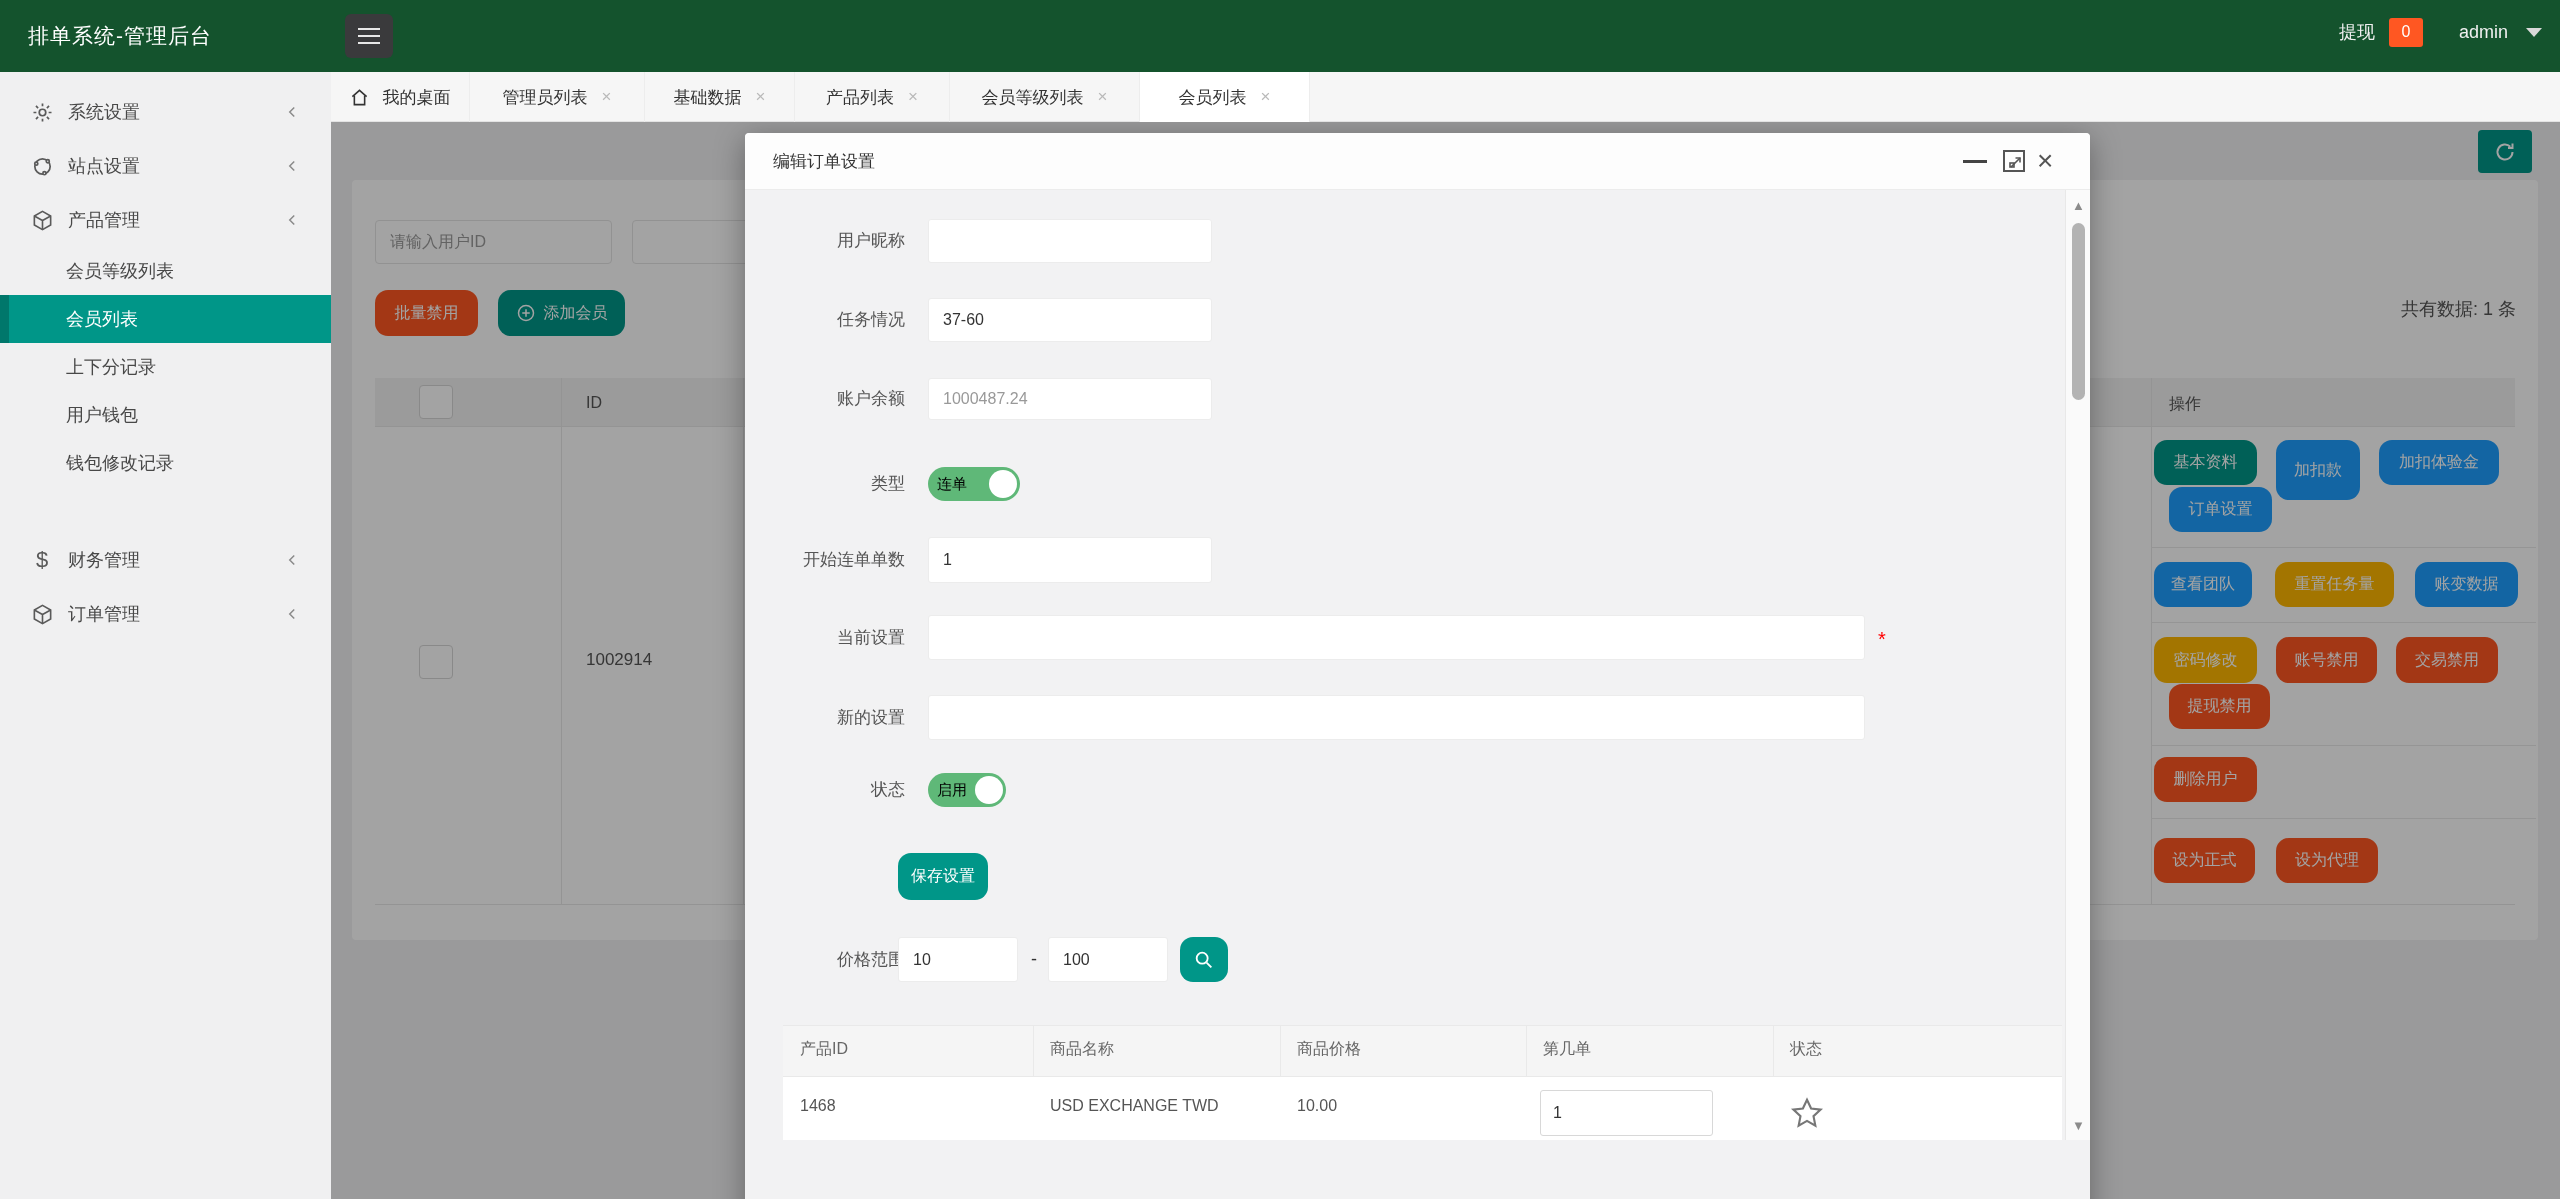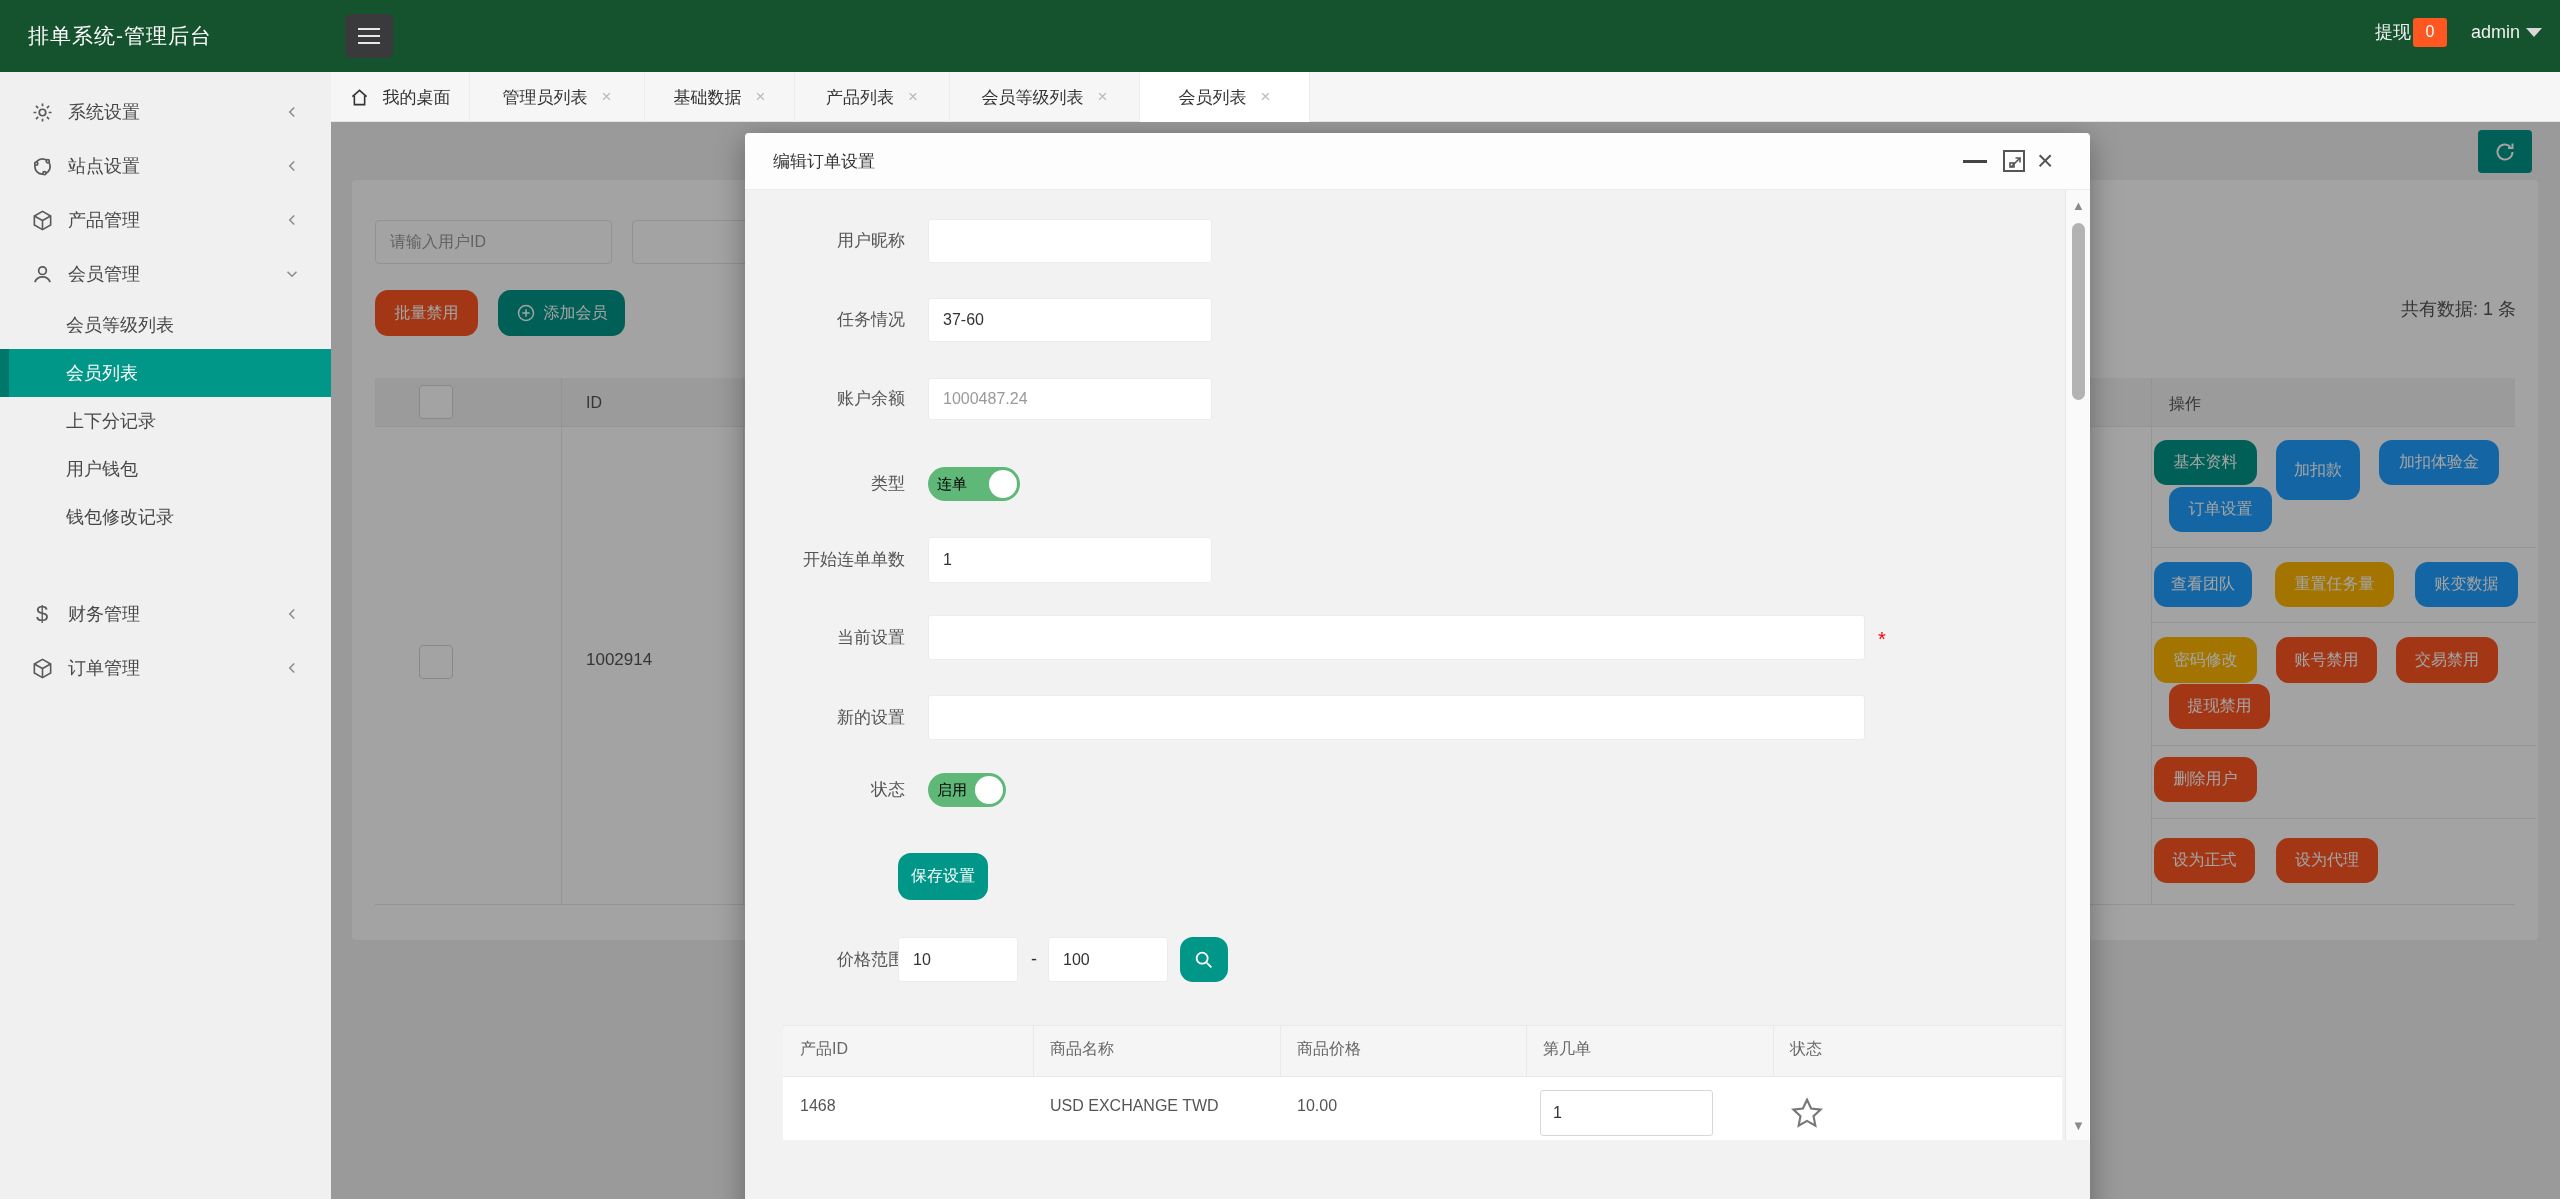--- a/index.html
+++ b/index.html
@@ -6,21 +6,21 @@
   html,body { width:2560px; height:1199px; }
   body { font-family:"Liberation Sans","DejaVu Sans",sans-serif; background:#e8e8e8; }
   #root { position:relative; width:2560px; height:1199px; overflow:hidden; background:#f1f1f2; }
 
   
   .header { position:absolute; left:0; top:0; width:2560px; height:72px; background:#14532d; z-index:20; }
   .logo { position:absolute; left:28px; top:0; line-height:72px; color:#ffffff; font-size:21px; letter-spacing:1px; }
   .hamburger { position:absolute; left:345px; top:14px; width:48px; height:44px; background:#3a3a3c; border-radius:6px;
                display:flex; flex-direction:column; justify-content:center; align-items:center; gap:5px; cursor:pointer; }
   .hamburger i { display:block; width:22px; height:2px; background:#e8e8e8; }
-  .hdr-right { position:absolute; right:18px; top:0; height:64px; display:flex; align-items:center; gap:2px; }
+  .hdr-right { position:absolute; right:18px; top:0; height:64px; display:flex; align-items:center; gap:14px; }
   .withdraw-label { color:#f0f0f0; font-size:18px; }
   .badge { min-width:34px; height:29px; background:#ff5722; color:#fff; font-size:16px; border-radius:3px;
            display:inline-flex; align-items:center; justify-content:center; padding:0 8px; }
   .admin { color:#f0f0f0; font-size:18px; margin-left:22px; }
   .caret { width:0; height:0; border-left:8px solid transparent; border-right:8px solid transparent; border-top:9px solid #d8d8d8; margin-left:4px; }
 
   
   .tabbar { position:absolute; left:331px; top:72px; width:2229px; height:50px; background:#f6f6f6; display:flex; z-index:15; border-bottom:1px solid #e3e3e3; }
   .tab { height:50px; display:flex; align-items:center; justify-content:center; gap:14px; font-size:17px; color:#333; border-right:1px solid #ededed; cursor:pointer; }
   .tab .x { color:#b9b9b9; font-size:17px; }
@@ -175,32 +175,20 @@
         <svg width="23" height="23" viewBox="0 0 24 24" fill="none" stroke="#5a5a5a" stroke-width="1.7">
             <path d="M12 2.5l8.5 4.8v9.4L12 21.5l-8.5-4.8V7.3z"></path>
             <path d="M12 12l8.5-4.7M12 12L3.5 7.3M12 12v9.5"></path>
           </svg>
       </span>
       <span class="lbl">产品管理</span>
       <svg class="chev" viewBox="0 0 24 24" fill="none" stroke="#8a8a8a" stroke-width="2">
           <polyline points="15 6 9 12 15 18"></polyline>
         </svg>
     </div>
-    <div class="side-item">
-      <span class="icn">
-        <svg width="23" height="23" viewBox="0 0 24 24" fill="none" stroke="#5a5a5a" stroke-width="1.8">
-            <circle cx="12" cy="8" r="4"></circle>
-            <path d="M4 20c1.5-4 4.5-5.5 8-5.5S18.5 16 20 20"></path>
-          </svg>
-      </span>
-      <span class="lbl">会员管理</span>
-      <svg class="chev" viewBox="0 0 24 24" fill="none" stroke="#8a8a8a" stroke-width="2">
-          <polyline points="6 9 12 15 18 9"></polyline>
-        </svg>
-    </div>
     <div class="sub-item">
       <span class="lbl">会员等级列表</span>
     </div>
     <div class="sub-item active">
       <span class="lbl">会员列表</span>
     </div>
     <div class="sub-item">
       <span class="lbl">上下分记录</span>
     </div>
     <div class="sub-item">

